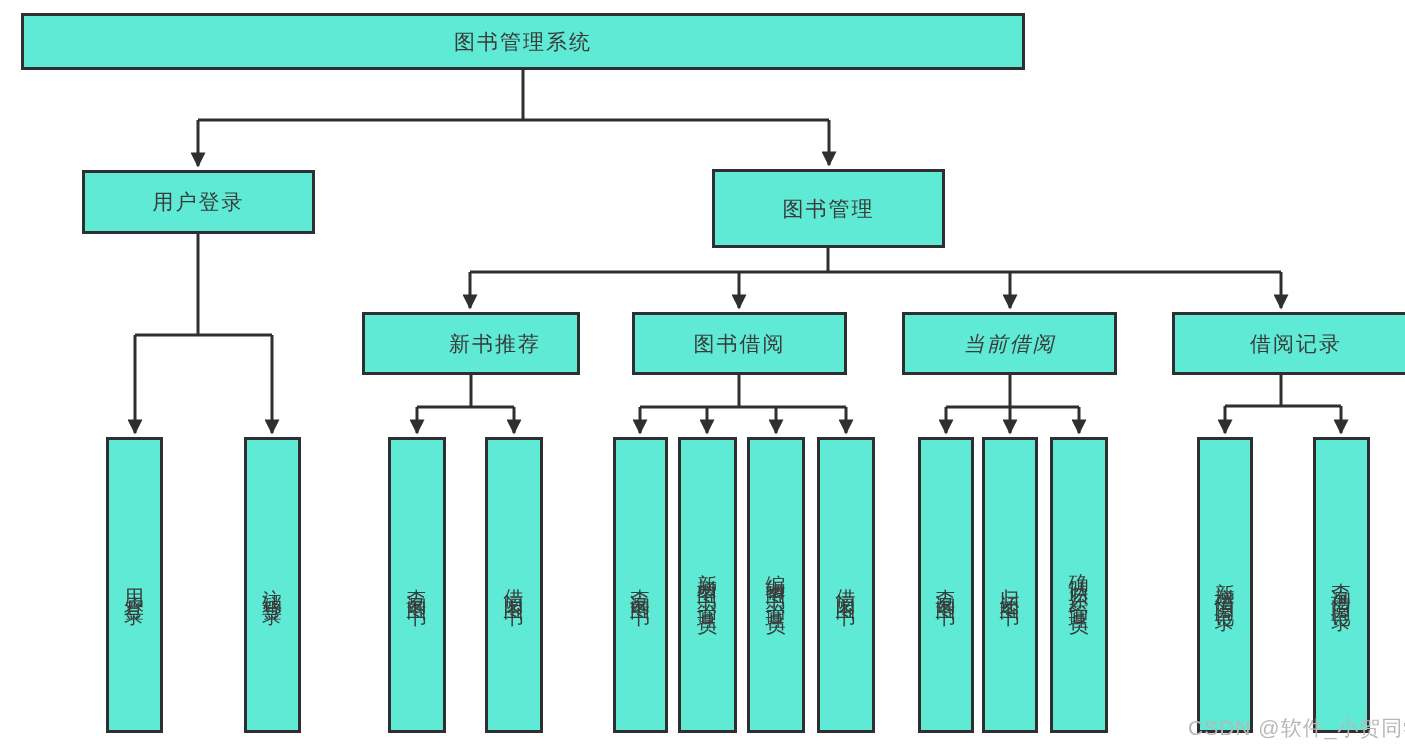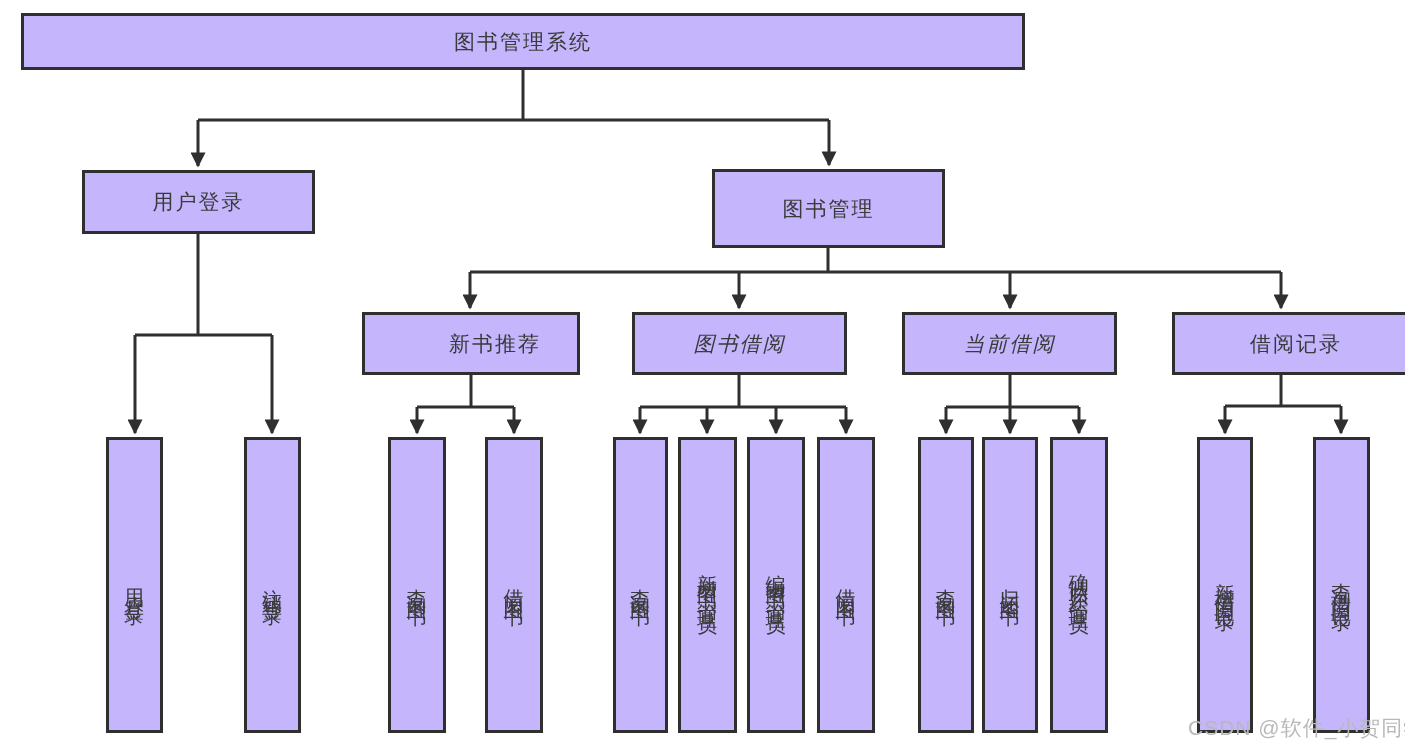--- a/index.html
+++ b/index.html
@@ -2,36 +2,36 @@
 <html><head>
 <meta charset="utf-8">
 <style>
   html,body{margin:0;padding:0;background:#ffffff;}
   #stage{
     position:relative;width:1405px;height:747px;background:#ffffff;overflow:hidden;
     font-family:"Liberation Sans","DejaVu Sans",sans-serif;color:#3a3a3a;
   }
   #wires{position:absolute;left:0;top:0;width:1405px;height:747px;}
   .box{
-    position:absolute;box-sizing:border-box;border:3px solid #2f2f2f;background:#c4b5fd;
+    position:absolute;box-sizing:border-box;border:3px solid #2f2f2f;background:#5eead4;
     display:flex;align-items:center;justify-content:center;
   }
   .hlabel{font-size:21px;letter-spacing:2px;white-space:nowrap;}
   .leaf span{
     writing-mode:vertical-rl;text-orientation:mixed;
     font-size:20px;letter-spacing:6px;line-height:1;white-space:nowrap;
   }
   
   #n-root{left:21px;top:13px;width:1004px;height:57px;}
   
   #n-user-login{left:82px;top:170px;width:233px;height:64px;}
   #n-book-mgmt{left:712px;top:169px;width:233px;height:79px;}
   
   #n-new-book{left:362px;top:312px;width:218px;height:63px;padding-left:48px;}
-  #n-book-borrow{left:632px;top:312px;width:215px;height:63px;font-style:italic;}
+  #n-book-borrow{left:632px;top:312px;width:215px;height:63px;}
   #n-current-borrow{left:902px;top:312px;width:215px;height:63px;font-style:italic;}
   #n-borrow-records{left:1172px;top:312px;width:248px;height:63px;}
   
   .leaf{top:437px;height:296px;}
   #lf-ul-0{left:106px;width:57px;}
   #lf-ul-1{left:244px;width:57px;}
   #lf-nb-0{left:388px;width:58px;}
   #lf-nb-1{left:485px;width:58px;}
   #lf-bb-0{left:613px;width:55px;}
   #lf-bb-1{left:678px;width:59px;}

